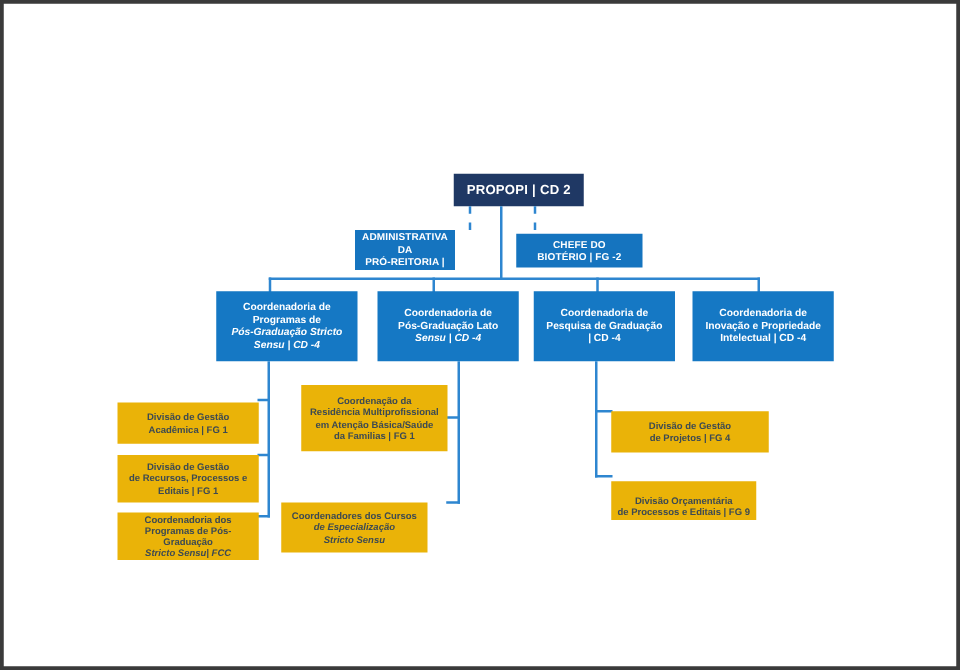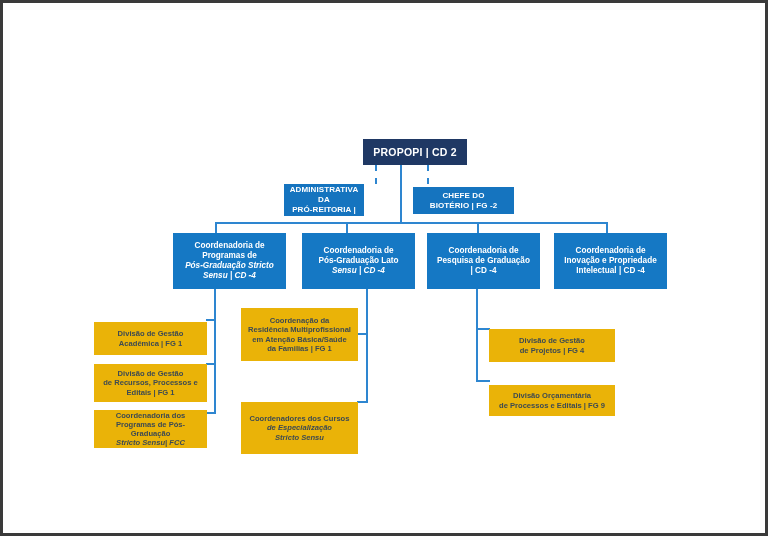--- a/index.html
+++ b/index.html
@@ -172,39 +172,39 @@
 
   <div class="node leaf" style="left:238px; top:285px; width:117px; height:53px;">
     <span>
       <span>Coordenação da</span>
       <span>Residência Multiprofissional</span>
       <span>em Atenção Básica/Saúde</span>
       <span>da Familias | FG 1</span>
     </span>
   </div>
 
-  <div class="node leaf" style="left:238px; top:379px; width:117px; height:52px;">
+  <div class="node leaf" style="left:222px; top:379px; width:117px; height:40px;">
     <span>
       <span>Coordenadores dos Cursos</span>
       <span class="ital">de Especialização</span>
       <span class="ital">Stricto Sensu</span>
     </span>
   </div>
 
   <div class="conn v" style="left:473px; top:286px; height:93px;"></div>
   <div class="conn h" style="left:473px; top:325px; width:14px;"></div>
   <div class="conn h" style="left:473px; top:377px; width:14px;"></div>
 
   <div class="node leaf" style="left:486px; top:306px; width:126px; height:33px;">
     <span>
       <span>Divisão de Gestão</span>
       <span>de Projetos | FG 4</span>
     </span>
   </div>
 
-  <div class="node leaf" style="left:486px; top:362px; width:126px; height:31px;">
+  <div class="node leaf" style="left:486px; top:362px; width:116px; height:31px;align-items:flex-end;">
     <span>
       <span>Divisão Orçamentária</span>
       <span>de Processos e Editais | FG 9</span>
     </span>
   </div>
 
 </div>
 
 </body></html>

